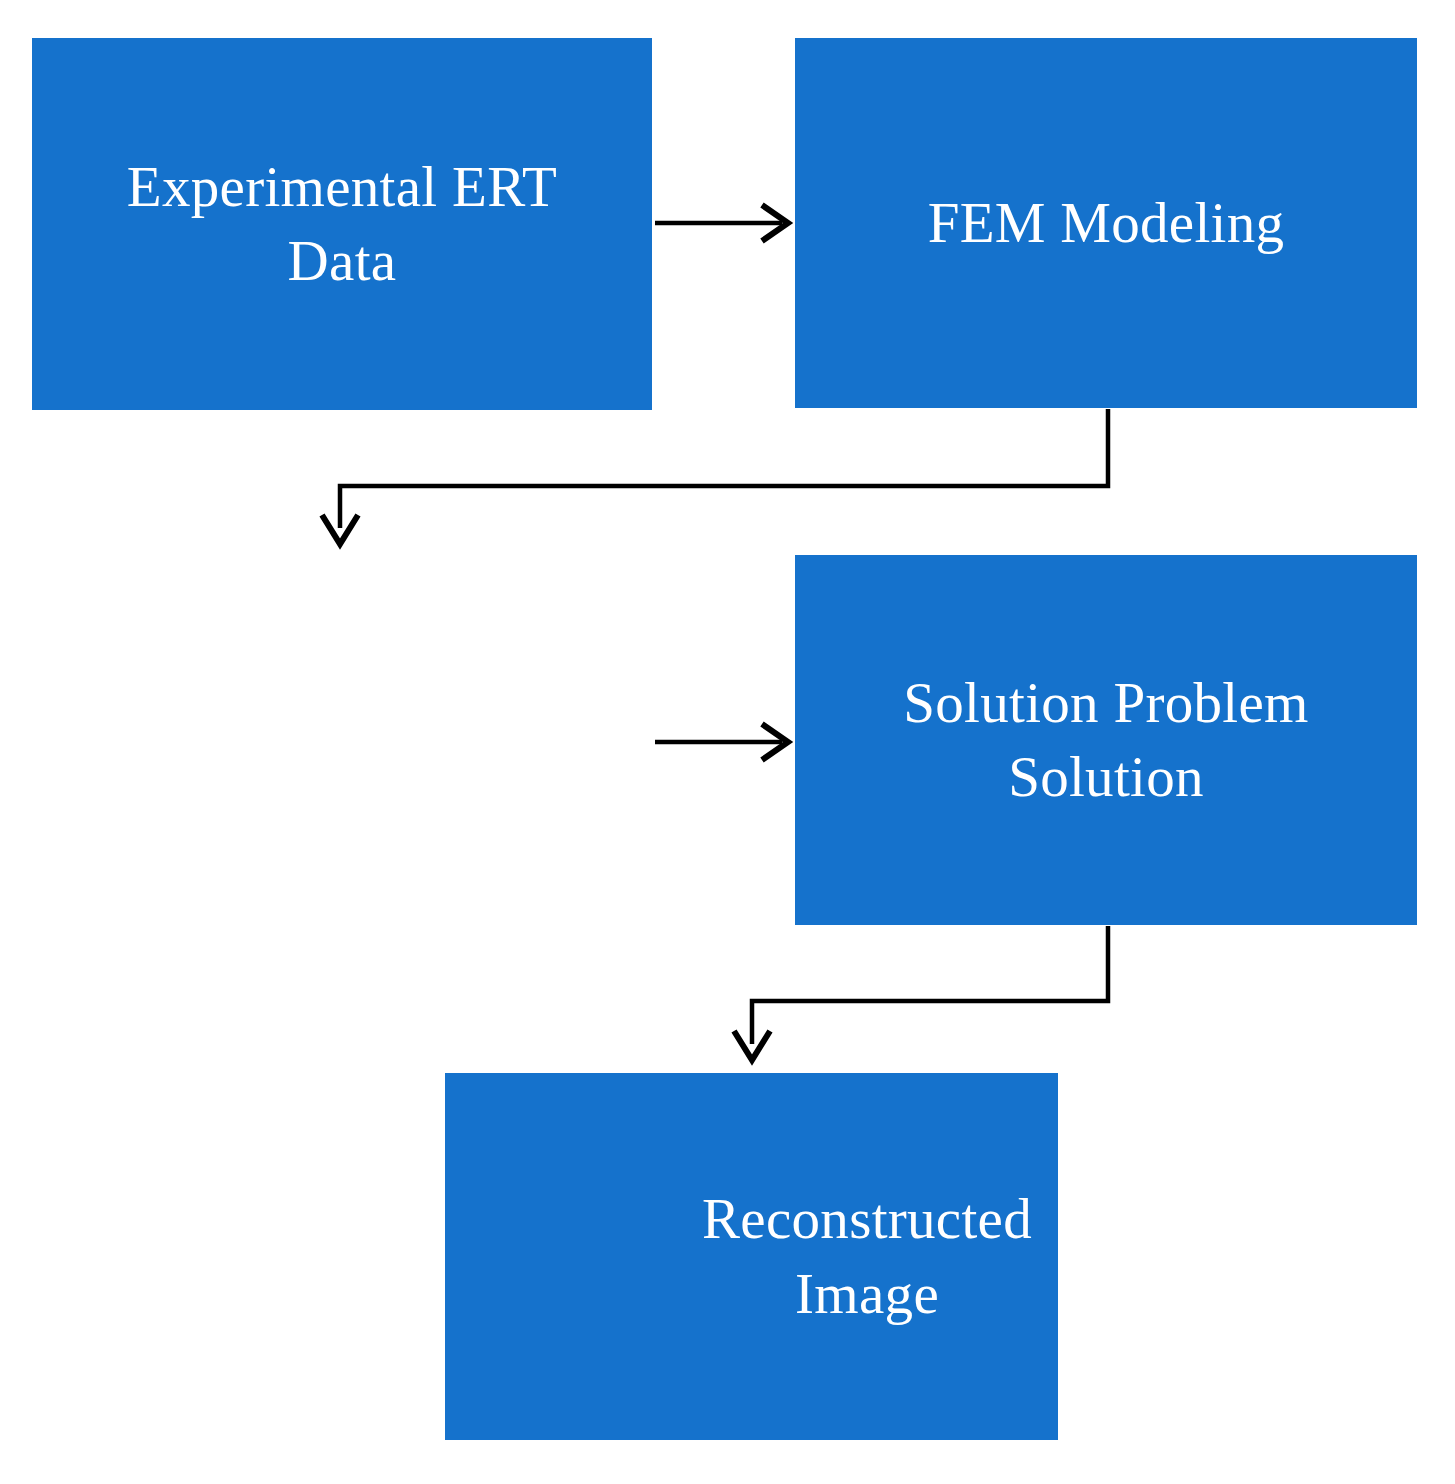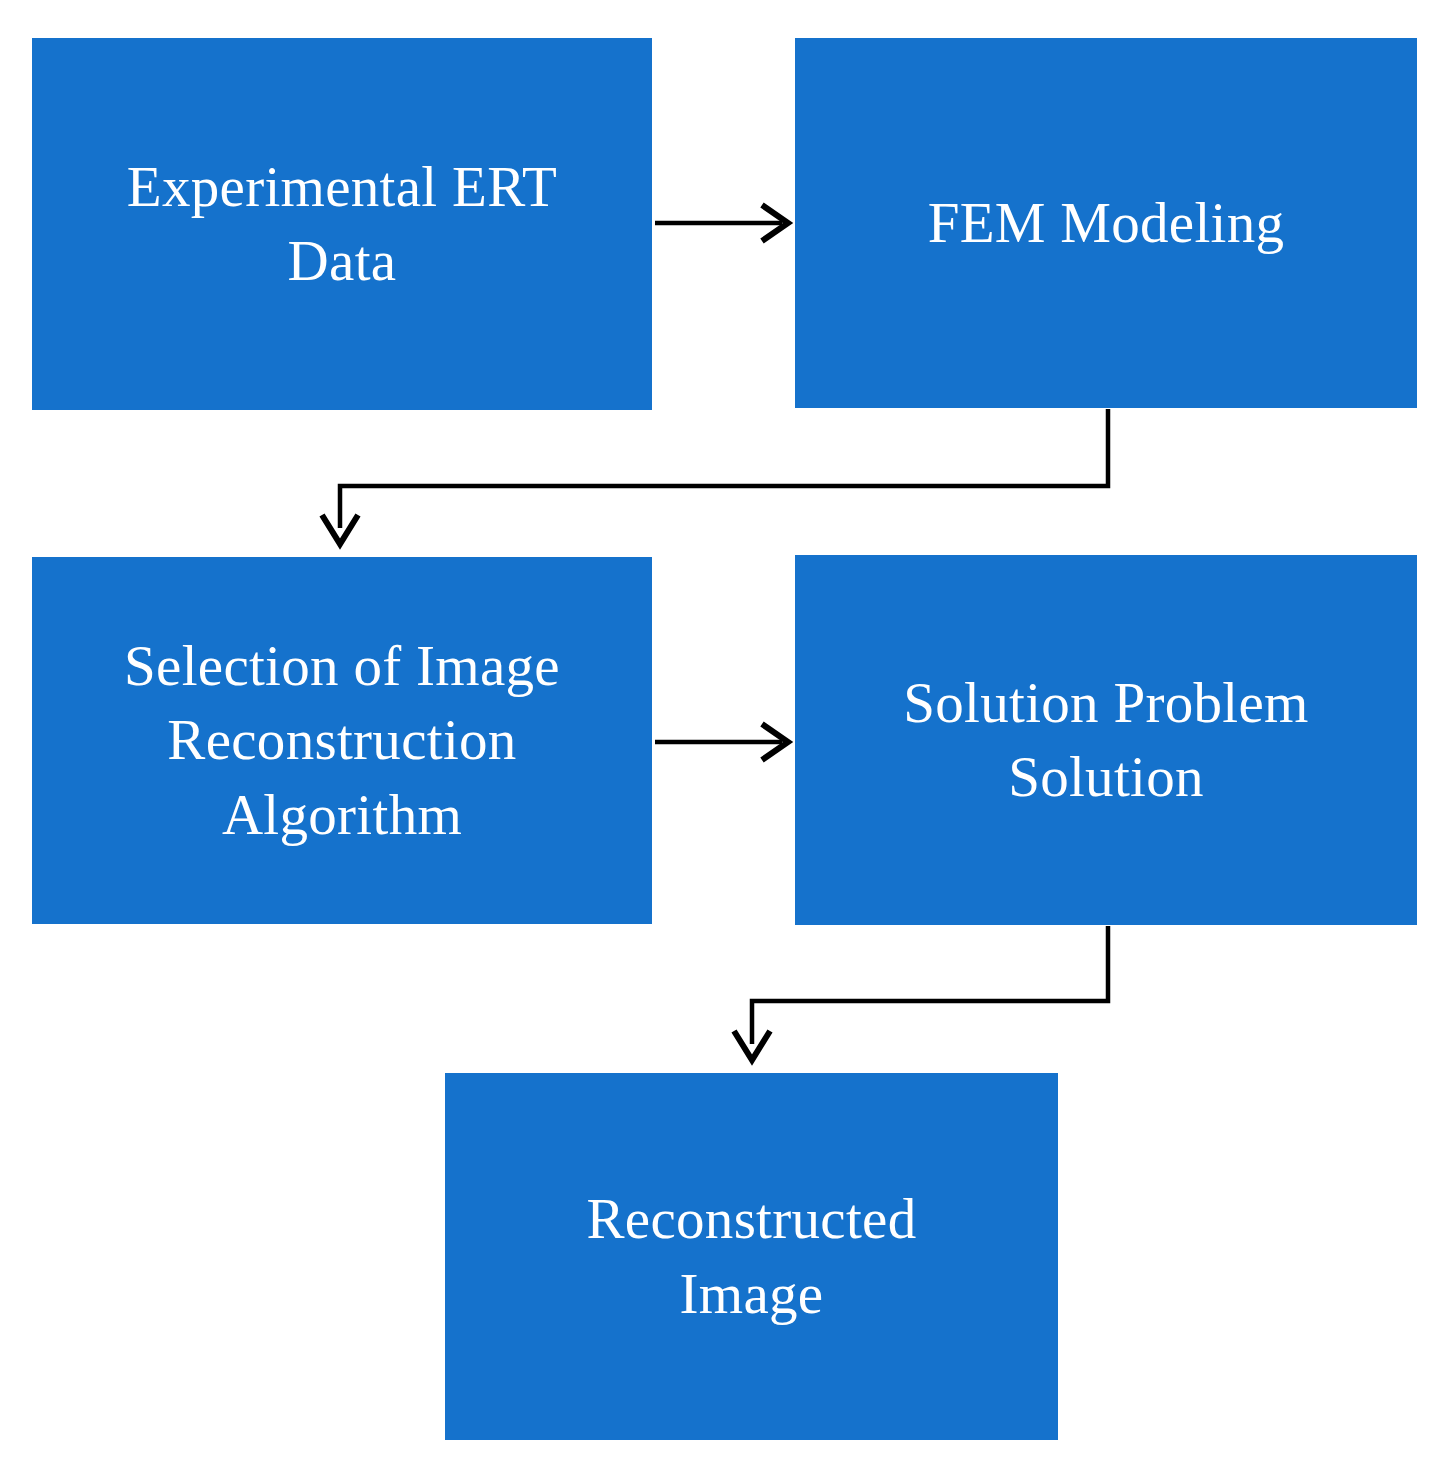--- a/index.html
+++ b/index.html
@@ -34,21 +34,21 @@
     padding: 0 26px;
     white-space: pre-line;
     text-rendering: optimizeLegibility;
   }
 
   
   #node-experimental-ert-data { left: 32px;  top: 38px;   width: 620px; height: 372px; }
   #node-fem-modeling          { left: 795px; top: 38px;   width: 622px; height: 370px; }
   #node-selection-algorithm   { left: 32px;  top: 557px;  width: 620px; height: 367px; }
   #node-inverse-problem       { left: 795px; top: 555px;  width: 622px; height: 370px; }
-  #node-reconstructed-image   { left: 445px; top: 1073px; width: 613px; height: 367px; }
+  #node-reconstructed-image   { left: 445px; top: 1073px; width: 613px; height: 367px; justify-content: flex-end; }
 
   
   .connector { position: absolute; overflow: visible; }
   .conn-path {
     fill: none;
     stroke: #000000;
     stroke-width: 4.5;
     stroke-linecap: butt;
     stroke-linejoin: miter;
   }
@@ -72,25 +72,20 @@
 
   <div class="node" id="node-experimental-ert-data">
     <span class="node-label">Experimental ERT
 Data</span>
   </div>
 
   <div class="node" id="node-fem-modeling">
     <span class="node-label">FEM Modeling</span>
   </div>
 
-  <div class="node" id="node-selection-algorithm">
-    <span class="node-label">Selection of Image
-Reconstruction
-Algorithm</span>
-  </div>
 
   <div class="node" id="node-inverse-problem">
     <span class="node-label">Solution Problem
 Solution</span>
   </div>
 
   <div class="node" id="node-reconstructed-image">
     <span class="node-label">Reconstructed
 Image</span>
   </div>

